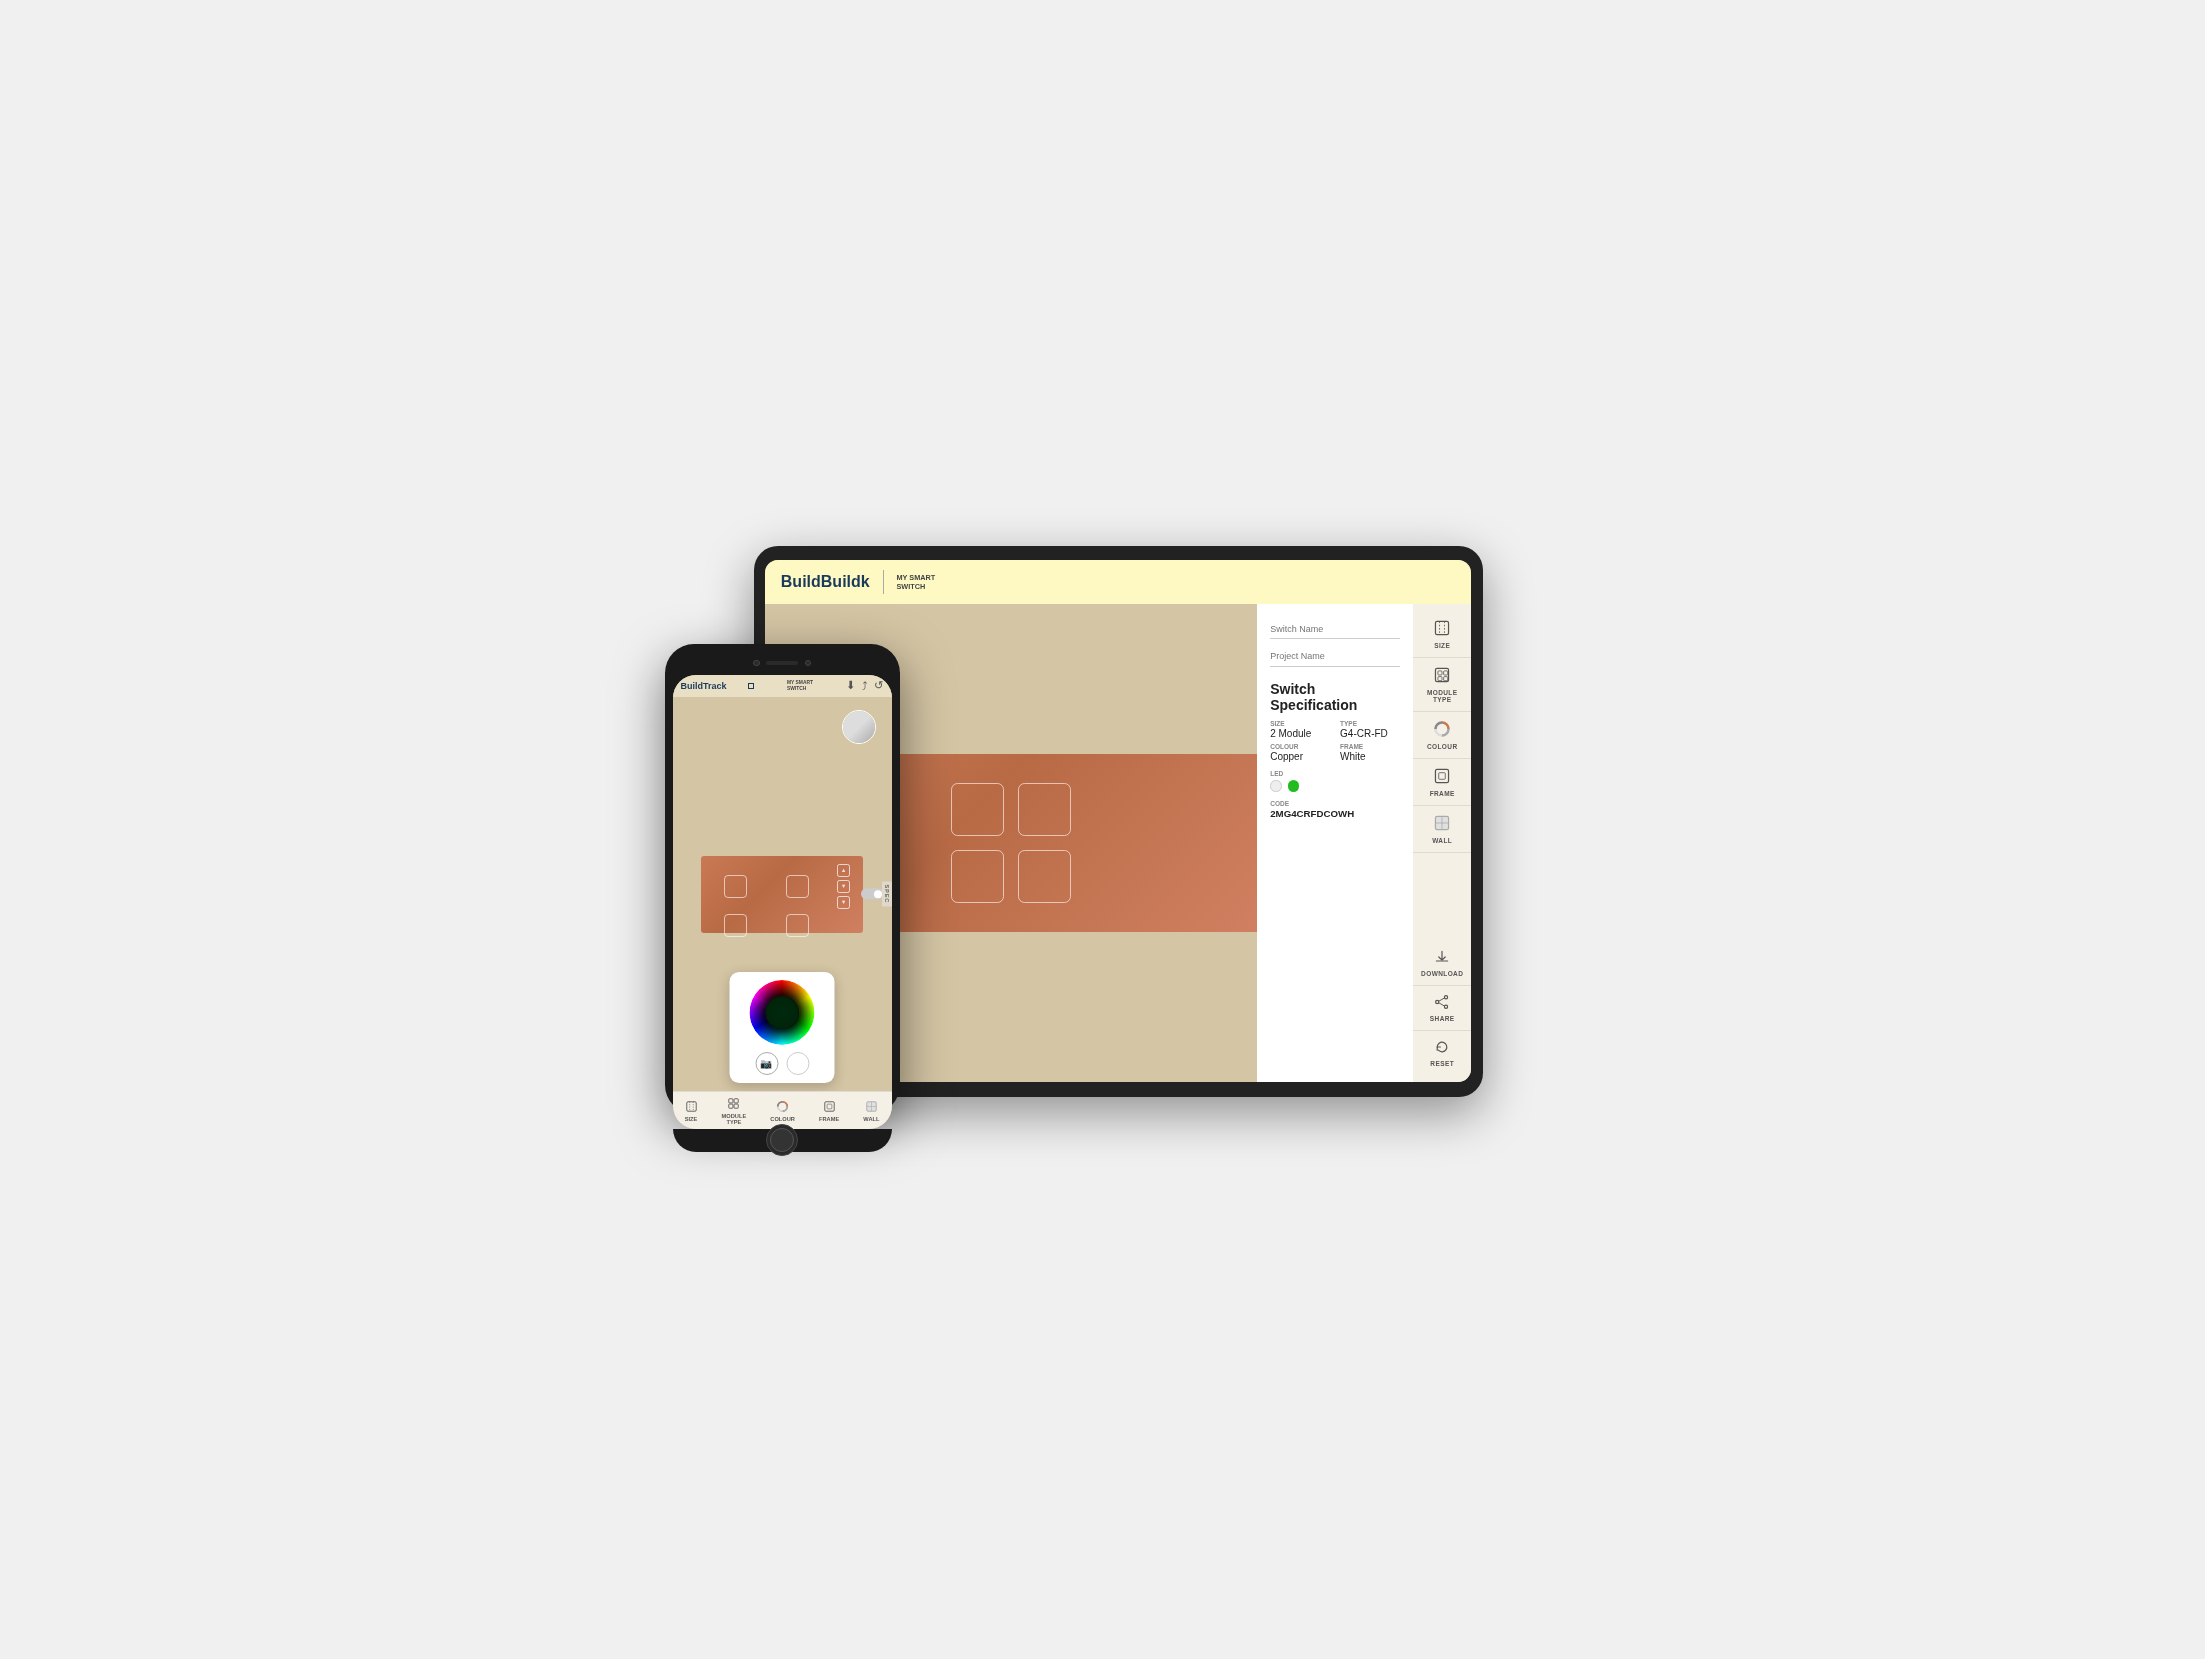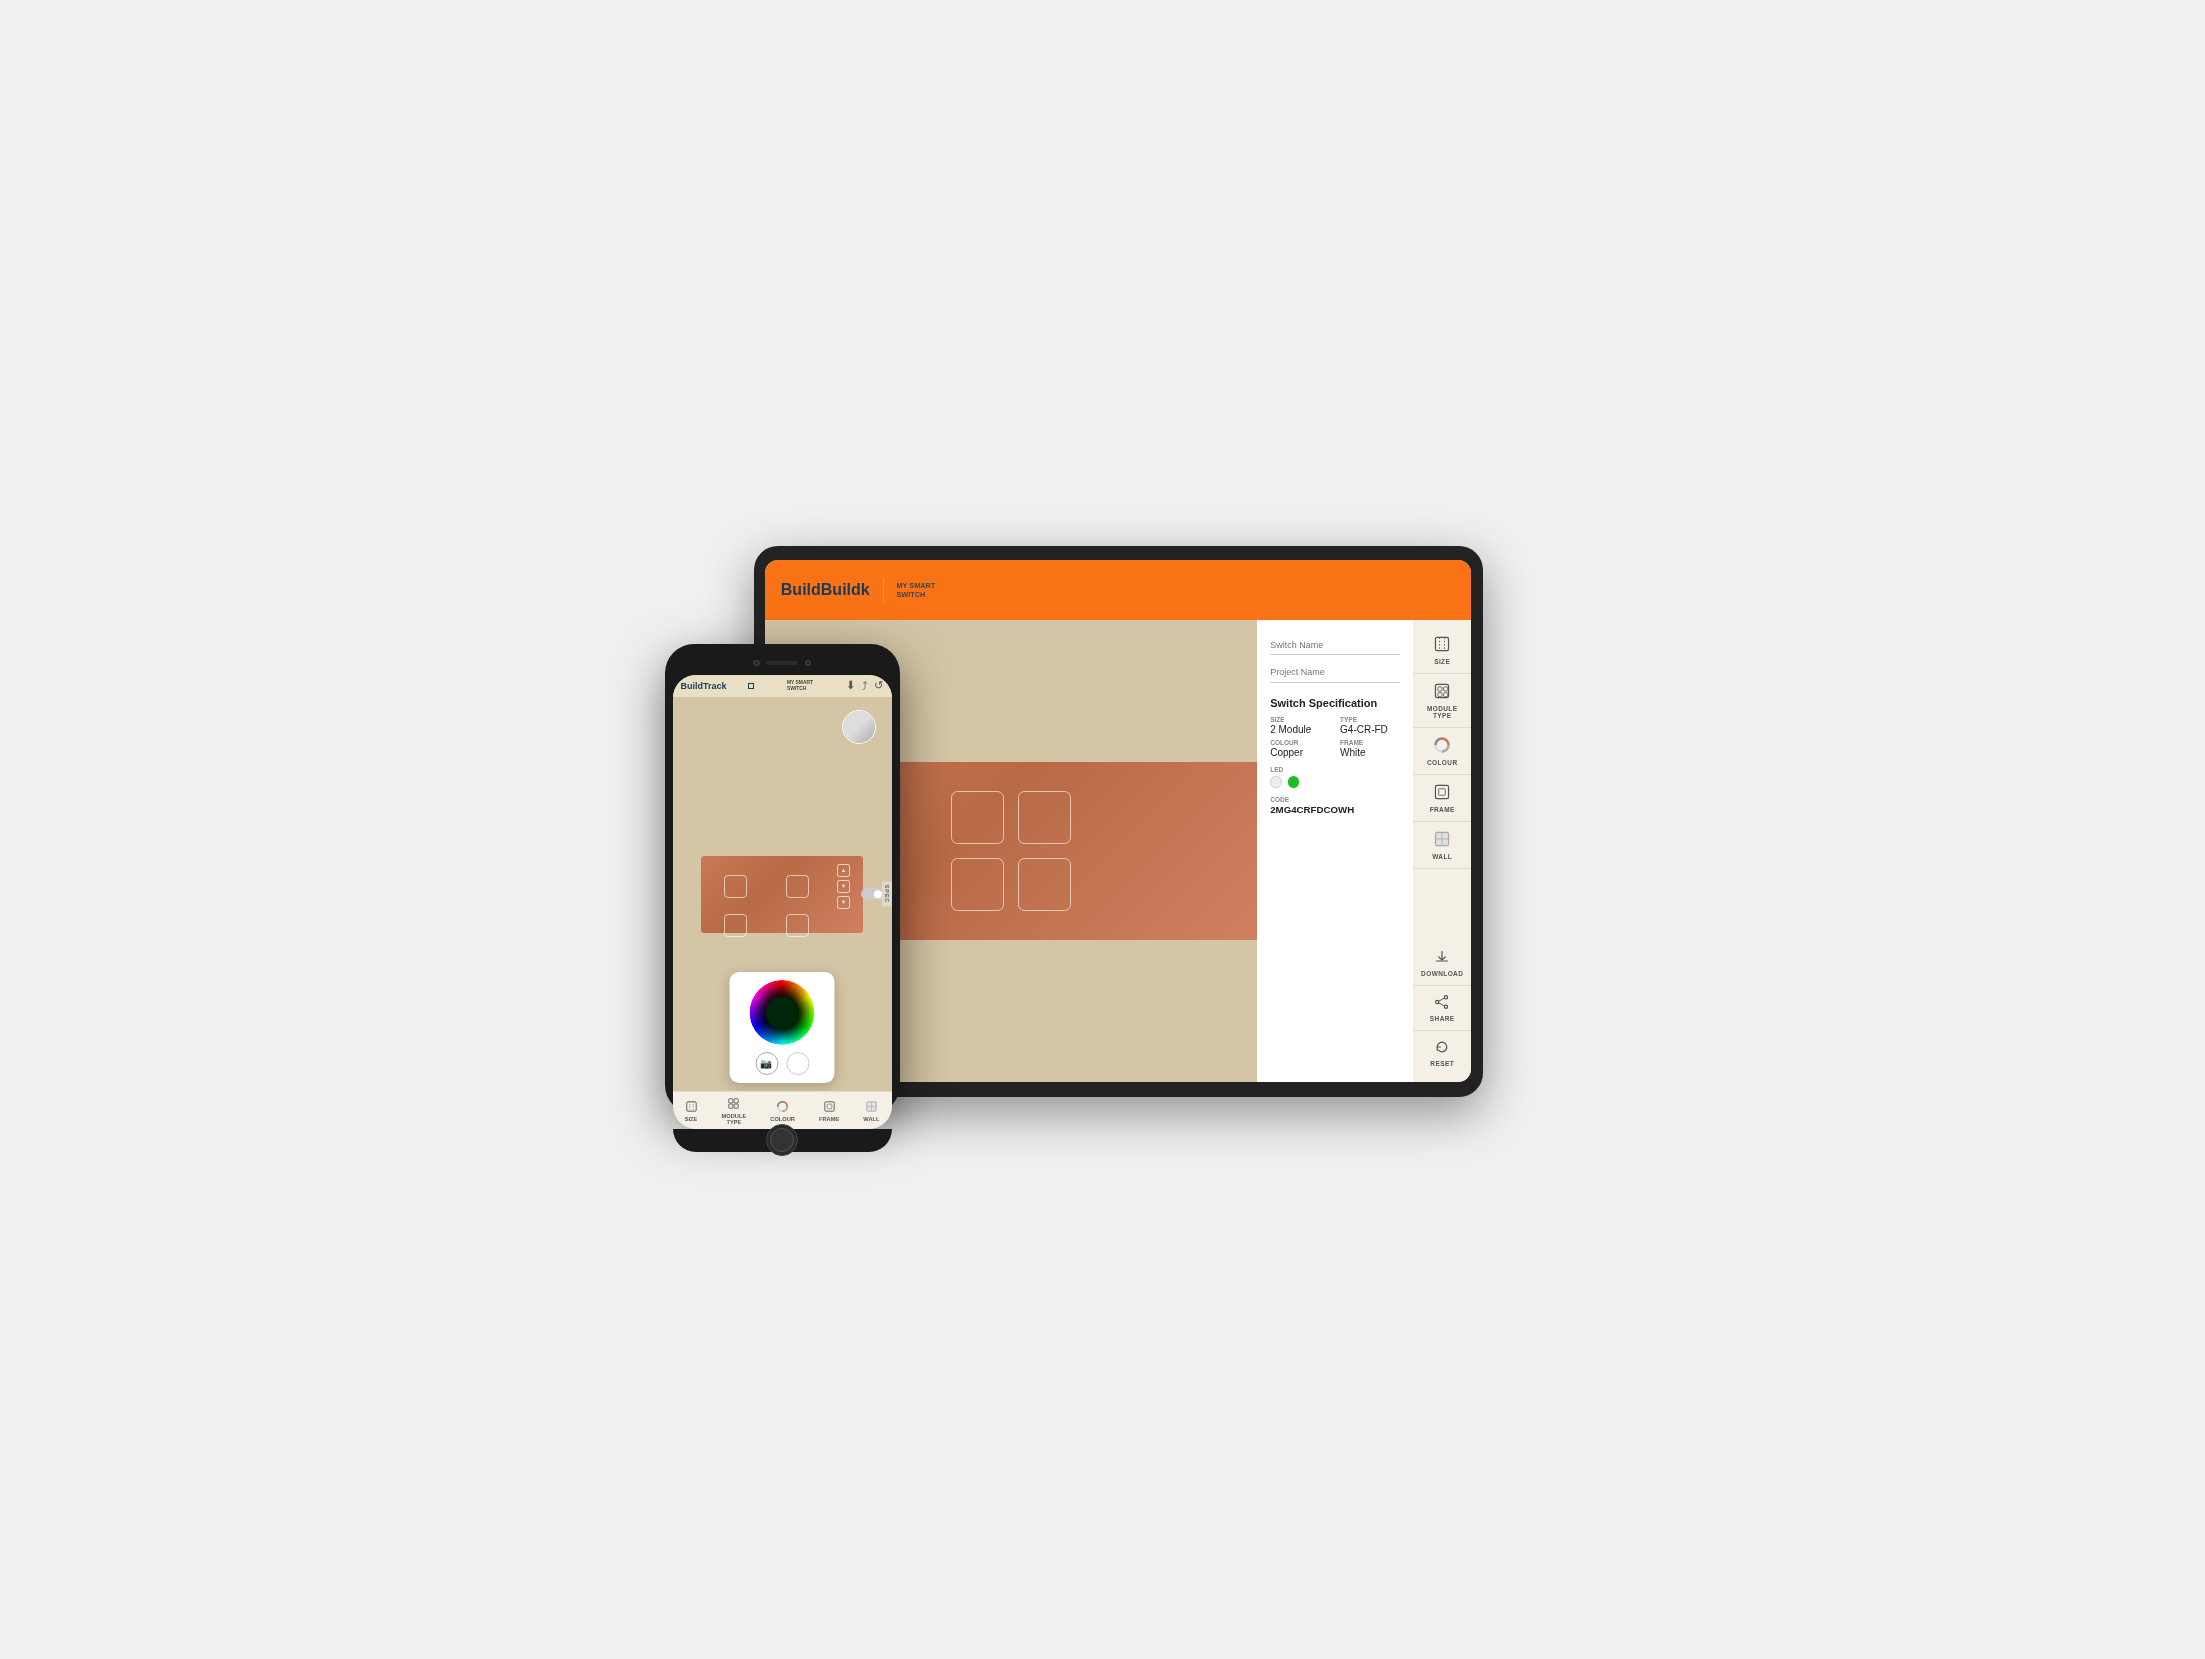--- a/index.html
+++ b/index.html
@@ -32,26 +32,26 @@
     .tablet-screen {
       width: 100%;
       height: 100%;
       background: #d4c5a4;
       border-radius: 13px;
       overflow: hidden;
       display: flex;
       flex-direction: column;
     }
     .tablet-header {
-      background: #f97316;
+      background: #fef9c3;
       padding: 9.7px 16px;
       display: flex;
       align-items: center;
       gap: 13px;
-      height: 60px;
+      height: 44px;
       flex-shrink: 0;
     }
     .divider-line {
       width: 0.8px;
       height: 24px;
       background: #aaa;
     }
     .my-smart-switch {
       font-size: 7.3px;
       color: #444;
@@ -108,21 +108,21 @@
       border: none;
       border-bottom: 0.8px solid #ccc;
       padding: 4.9px 0;
       font-size: 9px;
       color: #999;
       outline: none;
       background: transparent;
       margin-bottom: 6.5px;
     }
     .spec-title {
-      font-size: 11px;
+      font-size: 14px;
       font-weight: 700;
       color: #222;
       margin: 8px 0 6.5px;
     }
     .spec-grid {
       display: grid;
       grid-template-columns: 1fr 1fr;
       gap: 4.9px 9.7px;
       margin-bottom: 8px;
     }

